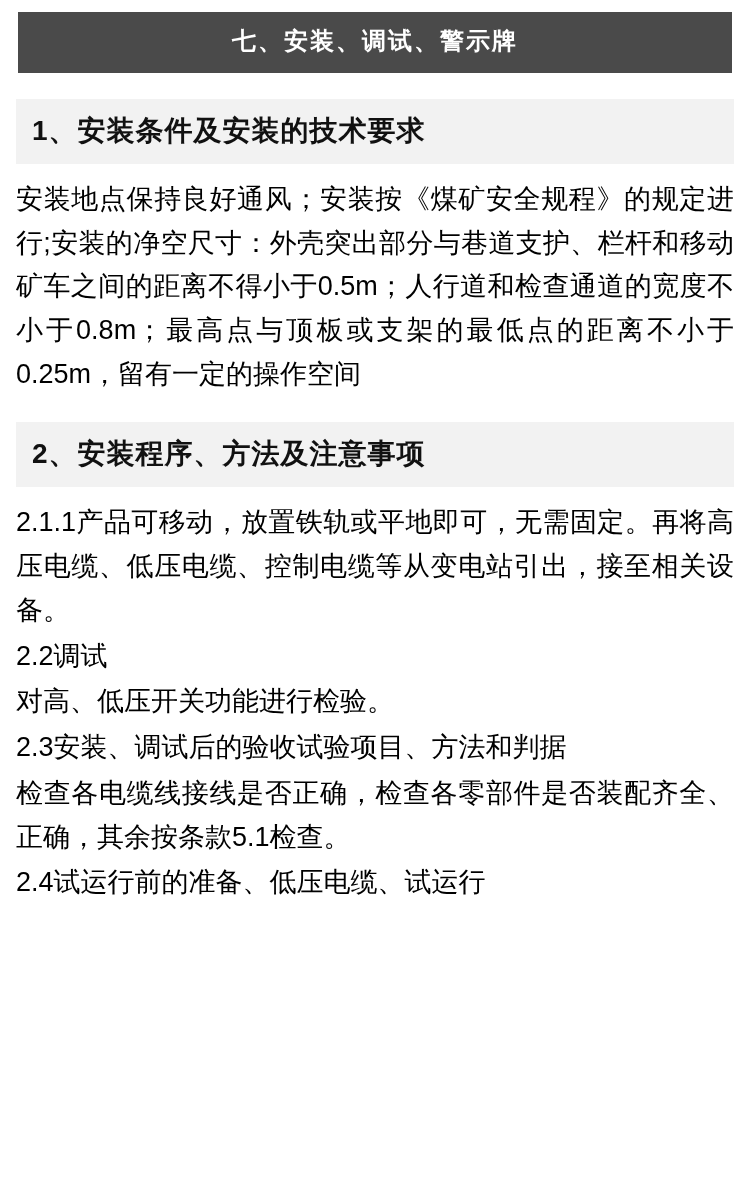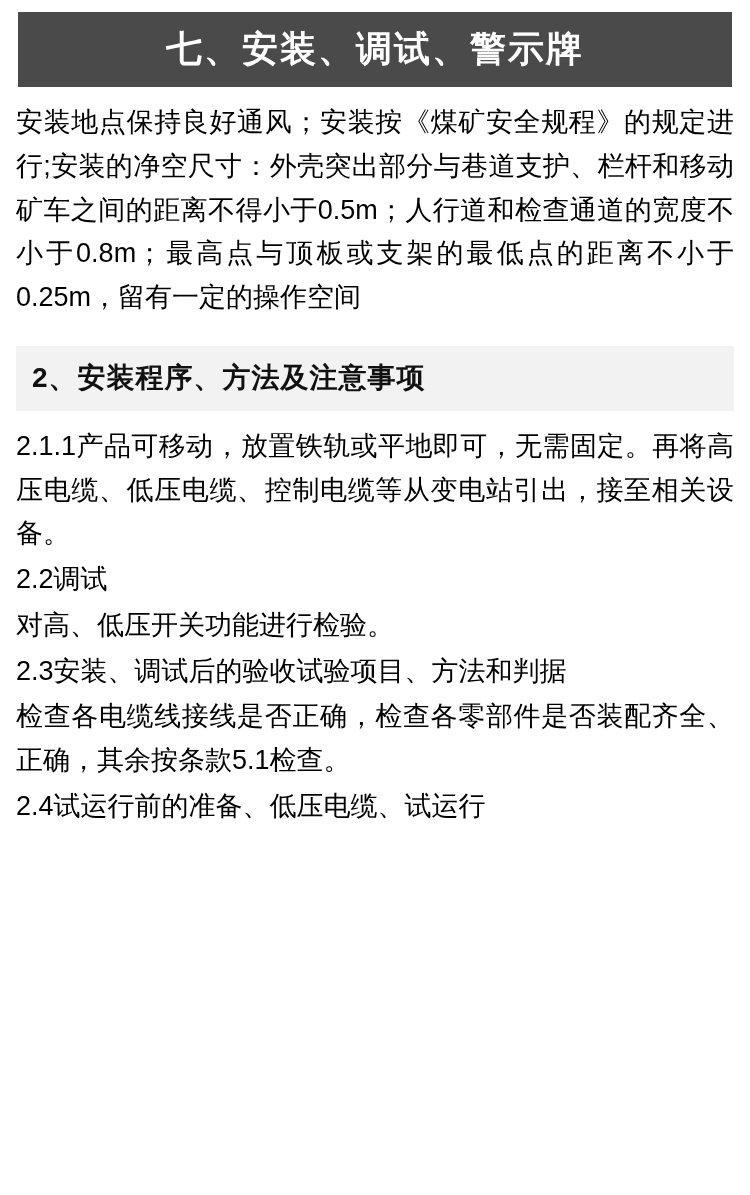--- a/index.html
+++ b/index.html
@@ -17,21 +17,21 @@
   .page {
     width: 750px;
     box-sizing: border-box;
     padding: 0;
   }
   
   .title-bar {
     background: #4a4a4a;
     color: #ffffff;
     text-align: center;
-    font-size: 36px;
+    font-size: 24px;
     font-weight: bold;
     letter-spacing: 2px;
     padding: 15px 0 17px 0;
     margin: 12px 18px 0 18px;
     line-height: 1.2;
   }
   
   .section-header {
     background: #f2f2f2;
     color: #111111;
@@ -61,20 +61,21 @@
     height: 24px;
   }
 </style>
 </head>
 <body>
 
 <div class="page">
 
   <div class="title-bar">七、安装、调试、警示牌</div>
 
+  <div class="section-header">1、安装条件及安装的技术要求</div>
 
   <div class="body-block">
     <p>安装地点保持良好通风；安装按《煤矿安全规程》的规定进行;安装的净空尺寸：外壳突出部分与巷道支护、栏杆和移动矿车之间的距离不得小于0.5m；人行道和检查通道的宽度不小于0.8m；最高点与顶板或支架的最低点的距离不小于0.25m，留有一定的操作空间</p>
   </div>
 
   <div class="section-header">2、安装程序、方法及注意事项</div>
 
   <div class="body-block para-list">
     <p>2.1.1产品可移动，放置铁轨或平地即可，无需固定。再将高压电缆、低压电缆、控制电缆等从变电站引出，接至相关设备。</p>
     <p>2.2调试</p>

